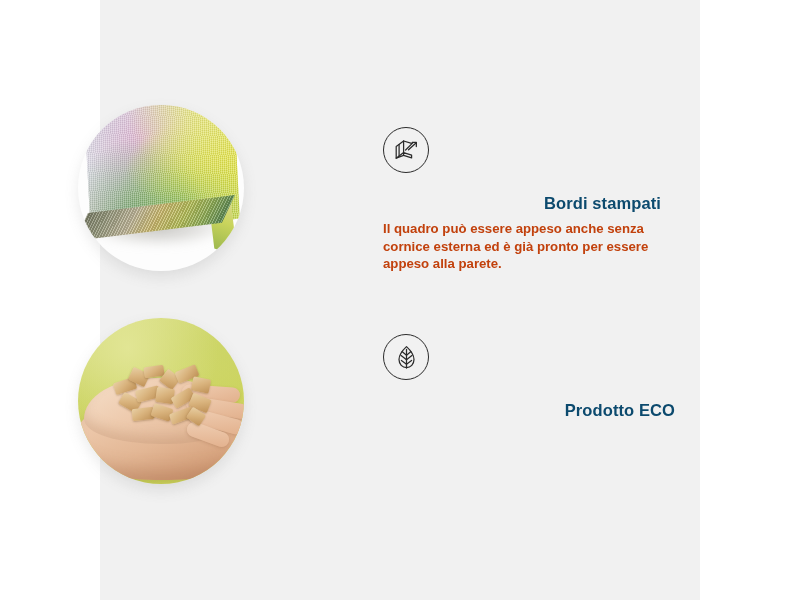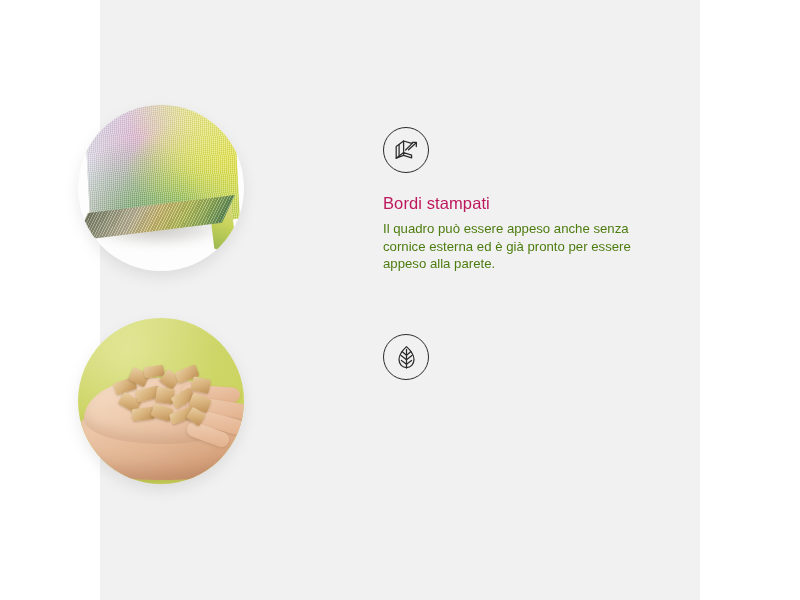--- a/index.html
+++ b/index.html
@@ -223,29 +223,31 @@
     border-radius: 50%;
     border: 1.4px solid #2b2b2b;
     display: flex;
     align-items: center;
     justify-content: center;
     box-sizing: border-box;
   }
   .feature-title {
     margin: 21px 0 0 0;
     font-size: 16.5px;
-    font-weight: normal;
-    color: #be185d;
+    font-weight: bold;
+    color: #0c4a6e;
     letter-spacing: 0.1px;
+    text-align: right;
   }
   .feature-body {
     margin: 7px 0 0 0;
     font-size: 13.2px;
     line-height: 17.5px;
-    color: #4d7c0f;
+    color: #c2410c;
+    font-weight: bold;
   }
 </style>
 </head>
 <body>
 
 <div class="page">
   <div class="panel"></div>
 
   <div class="feature feature-1">
 
@@ -318,15 +320,16 @@
             <path d="M13.5 5.4 L13.5 24.0"></path>
             <path d="M13.5 11.2 L9.0 7.6"></path>
             <path d="M13.5 11.2 L18.0 7.6"></path>
             <path d="M13.5 15.8 L8.1 11.6"></path>
             <path d="M13.5 15.8 L18.9 11.6"></path>
             <path d="M13.5 20.2 L8.4 16.4"></path>
             <path d="M13.5 20.2 L18.6 16.4"></path>
           </g>
         </svg>
       </div>
+      <h3 class="feature-title">Prodotto ECO</h3>
     </div>
   </div>
 </div>
 
 </body></html>

